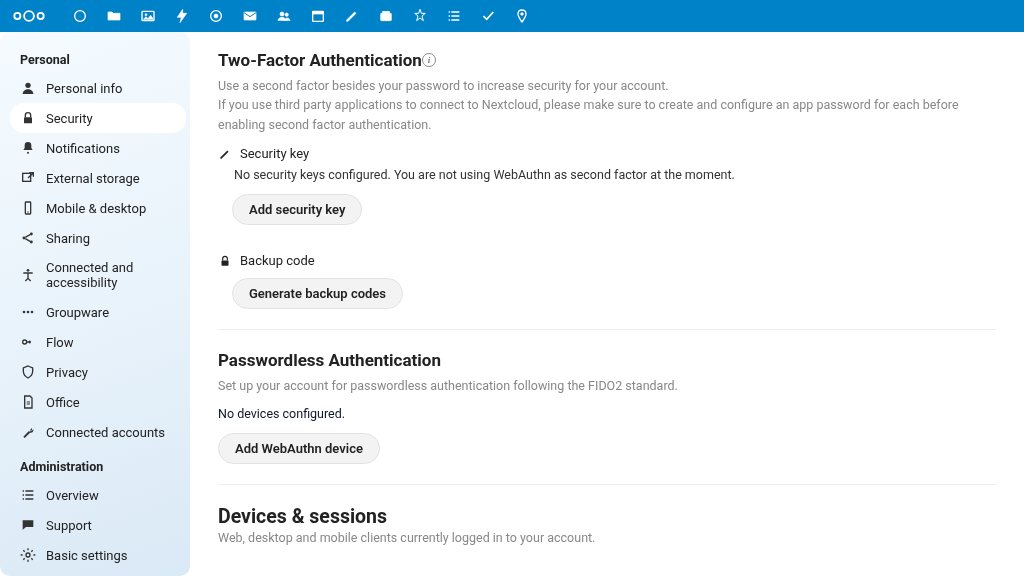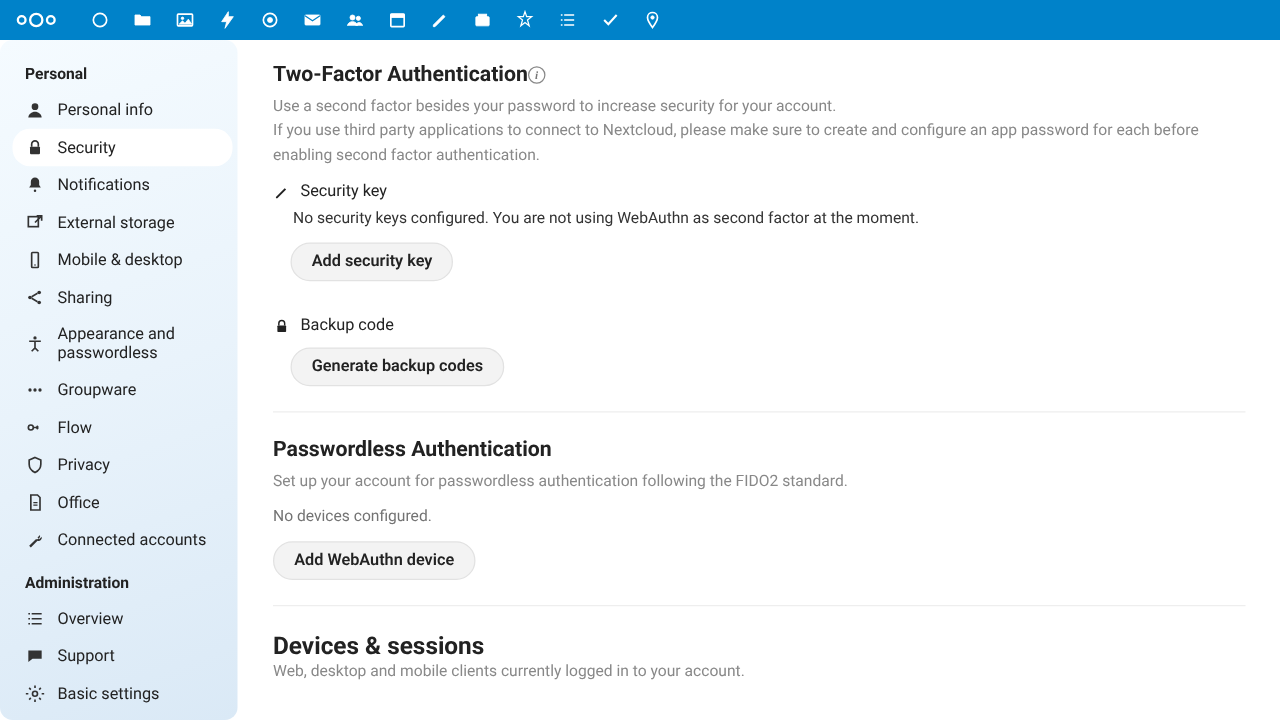--- a/index.html
+++ b/index.html
@@ -37,21 +37,21 @@
   .desc { color:#888; font-size:12.5px; line-height:1.55; margin-bottom:10px; }
   .sub-row { display:flex; align-items:center; gap:8px; font-size:13px; margin-top:12px; margin-bottom:6px; }
   .sub-row .sr-icon { width:14px; height:14px; display:flex; align-items:center; justify-content:center; }
   .sub-row .sr-icon svg { width:14px;height:14px;fill:#222; }
   .note { font-size:12.5px; color:#333; margin-left:16px; margin-bottom:8px; }
   .pill-btn {
     display:inline-block; padding:7px 16px; border-radius:18px; background:#f3f3f3; border:1px solid #e2e2e2;
     font-size:13px; font-weight:600; color:#222; cursor:pointer; margin-left:14px; margin-top:4px;
   }
   .pill-btn.nomargin { margin-left:0; }
-  .note2 { font-size:12.5px; color:#737373; margin-bottom:8px; }
+  .note2 { font-size:12.5px; color:#0f172a; margin-bottom:8px; }
 
   .dev-table { margin-top:10px; font-size:12.5px; border-collapse:collapse; }
   .dev-table th { font-weight:400; color:#9a9a9a; text-align:left; padding: 6px 10px 6px 0; }
   .dev-table .col-icon { width:32px; }
   .dev-table .col-device { width:230px; }
   .dev-table .col-activity { width:120px; text-align:center; }
   .dev-table .col-more { width:24px; text-align:center; color:#777; cursor:pointer; }
 
   
   ::-webkit-scrollbar { width:0; height:0; }
@@ -210,21 +210,21 @@
         </span>
       <span>Sharing</span>
     </div>
     <div class="nav-item">
       <span class="n-icon">
           <svg viewBox="0 0 24 24">
             <circle cx="12" cy="5" r="2"></circle>
             <path d="M5 9h14M12 9v8m-4 4l4-4 4 4" fill="none" stroke="#333" stroke-width="2"></path>
           </svg>
         </span>
-      <span>Appearance and passwordless</span>
+      <span>Connected and accessibility</span>
     </div>
     <div class="nav-item">
       <span class="n-icon">
           <svg viewBox="0 0 24 24">
             <circle cx="6" cy="12" r="2"></circle>
             <circle cx="12" cy="12" r="2"></circle>
             <circle cx="18" cy="12" r="2"></circle>
           </svg>
         </span>
       <span>Groupware</span>

